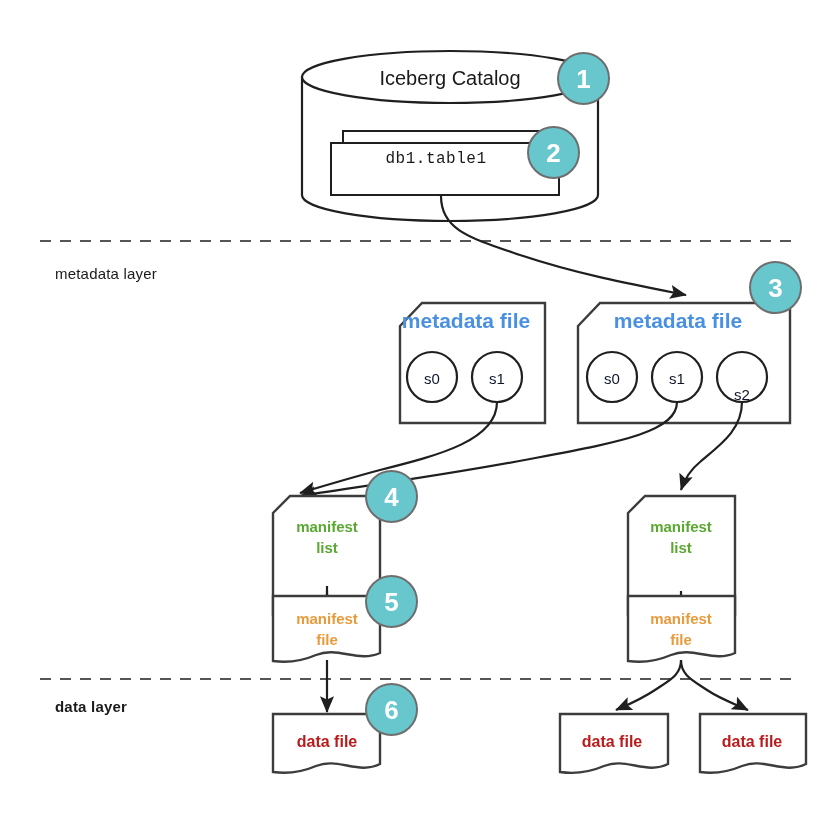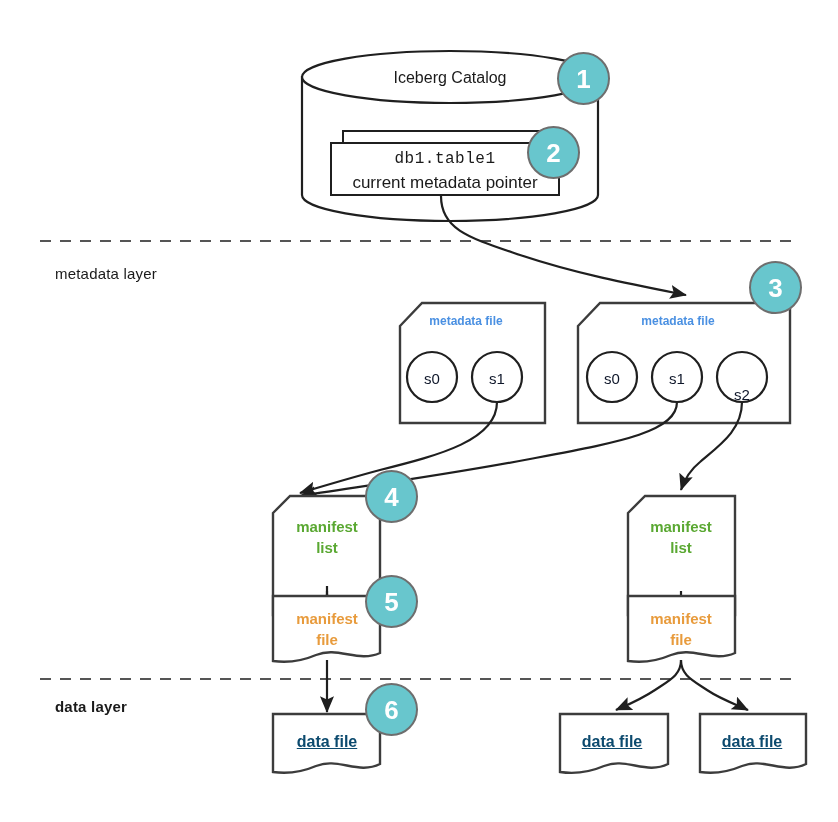--- a/index.html
+++ b/index.html
@@ -29,35 +29,35 @@
     white-space: nowrap;
     pointer-events: none;
   }
   .layer-label {
     font-size: 15px;
     color: #1a1a1a;
     letter-spacing: 0.2px;
     text-align: center;
   }
   .catalog-title {
-    font-size: 16px;
+    font-size: 20px;
     color: #1a1a1a;
   }
   .mono-line {
     font-family: "Liberation Mono", "DejaVu Sans Mono", monospace;
     font-size: 16px;
     color: #1a1a1a;
     letter-spacing: 0.5px;
   }
   .pointer-line {
     font-size: 17px;
     color: #1a1a1a;
   }
   .meta-title {
-    font-size: 12px;
+    font-size: 21px;
     font-weight: bold;
     color: #4a90e2;
   }
   .snap-label {
     font-size: 15px;
     color: #0f172a;
   }
   .mlist-title {
     font-size: 15px;
     font-weight: bold;
@@ -68,23 +68,22 @@
   .mfile-title {
     font-size: 15px;
     font-weight: bold;
     color: #e89b3c;
     text-align: center;
     line-height: 1.25;
   }
   .dfile-title {
     font-size: 16px;
     font-weight: bold;
-    color: #0c4a6e;
-    text-align: center;
-    text-decoration: underline;
+    color: #b91c1c;
+    text-align: center;
   }
   .badge {
     position: absolute;
     border-radius: 50%;
     background: #68c6cd;
     border: 2px solid #6e6e6e;
     color: #ffffff;
     font-size: 26px;
     font-weight: bold;
     display: flex;
@@ -165,23 +164,22 @@
     <path d="M560,714 L668,714 L668,764 C646,775 626,757 604,766 C590,772 574,774 560,772 Z" fill="#ffffff" stroke="#3c3c3c" stroke-width="2.4"></path>
     <path d="M700,714 L806,714 L806,764 C784,775 764,757 742,766 C728,772 714,774 700,772 Z" fill="#ffffff" stroke="#3c3c3c" stroke-width="2.4"></path>
   </svg>
 
   <div class="lbl layer-label" style="left:55px; top:265px;">metadata layer</div>
 
   <div class="lbl layer-label" style="left:55px; top:698px;font-weight:bold;">data layer</div>
 
   <div class="lbl catalog-title centered" style="left:450px; top:78px;">Iceberg Catalog</div>
 
-  <div class="lbl mono-line centered" style="left:445px; top:159px;">db1.table1</div>
-
-  <div class="lbl pointer-line centered" style="left:445px; top:183px;">current metadata pointer</div>
+  <div class="lbl mono-line centered" style="left:436px; top:159px;">db1.table1</div>
+
 
   <div class="lbl meta-title centered" style="left:466px; top:321px;">metadata file</div>
   <div class="lbl snap-label centered" style="left:432px; top:378px;">s0</div>
   <div class="lbl snap-label centered" style="left:497px; top:378px;">s1</div>
 
   <div class="lbl meta-title centered" style="left:678px; top:321px;">metadata file</div>
   <div class="lbl snap-label centered" style="left:612px; top:378px;">s0</div>
   <div class="lbl snap-label centered" style="left:677px; top:378px;">s1</div>
   <div class="lbl snap-label centered" style="left:742px; top:394px;">s2</div>
 

